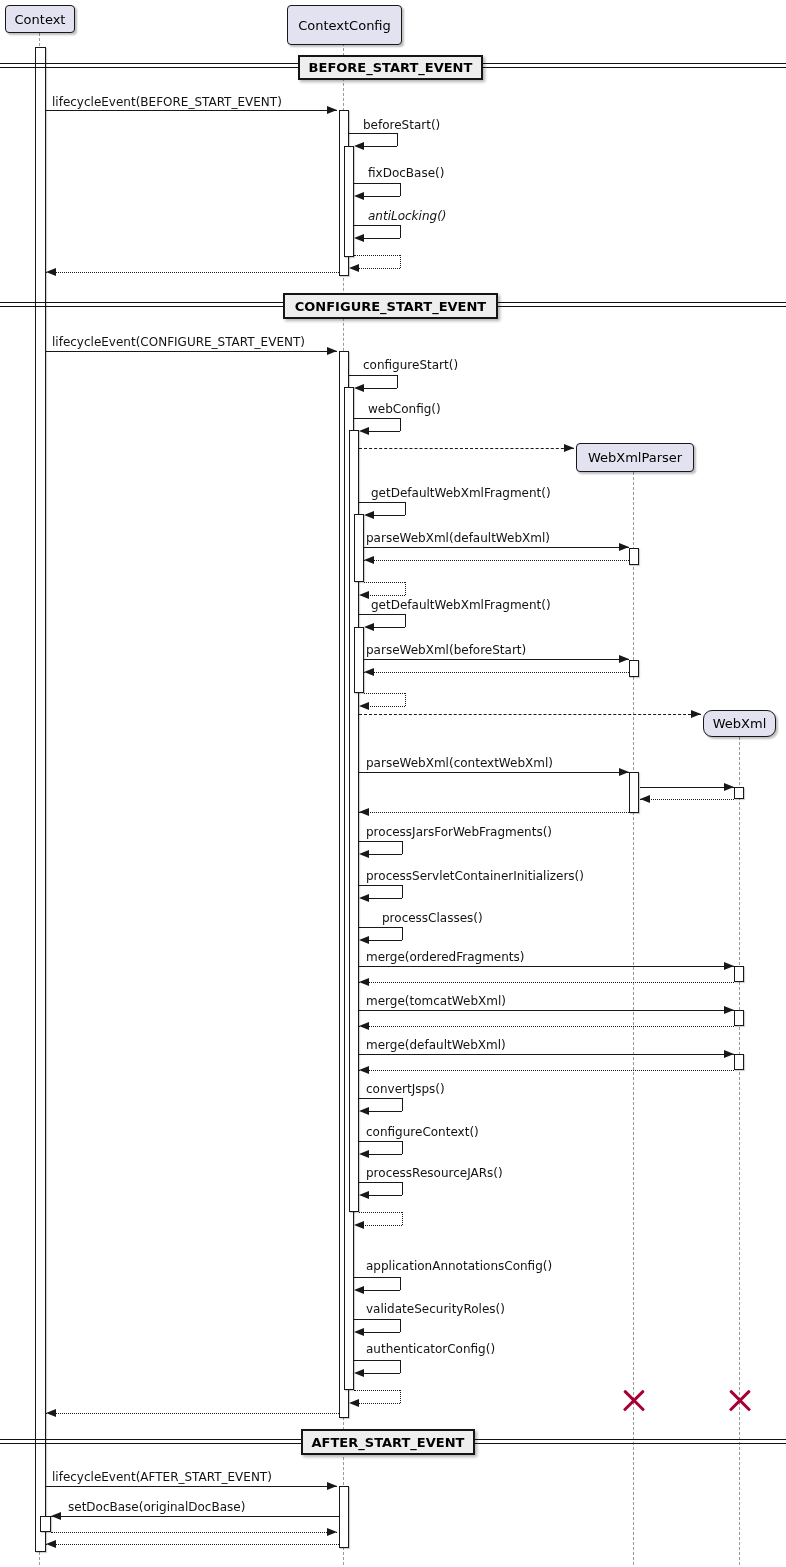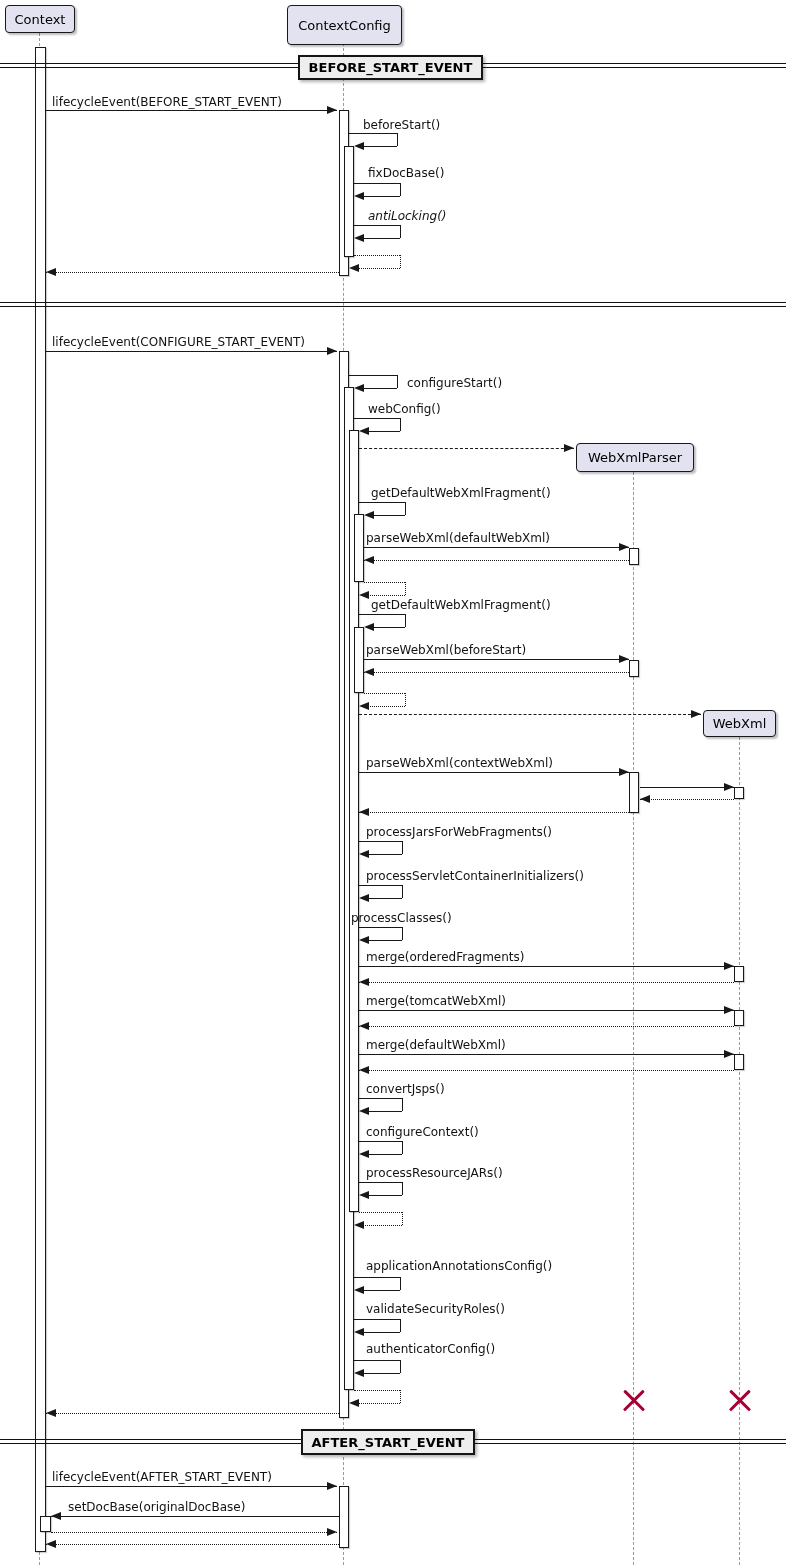--- a/index.html
+++ b/index.html
@@ -79,21 +79,21 @@
     <div class="abs ah-left" style="left: 349px; top: 264px;"></div>
     <div class="abs hl-dotted" style="left: 46px; top: 272px; width: 293px;"></div>
     <div class="abs ah-left" style="left: 46px; top: 268px;"></div>
     <div class="abs hl-solid" style="left: 46px; top: 351px; width: 291px;"></div>
     <div class="abs ah-right" style="left: 327px; top: 347px;"></div>
     <div class="abs msg-label" style="left: 52px; top: 335px;">lifecycleEvent(CONFIGURE_START_EVENT)</div>
     <div class="abs hl-solid" style="left: 349px; top: 375px; width: 48px;"></div>
     <div class="abs vl-solid" style="left: 397px; top: 375px; height: 13px;"></div>
     <div class="abs hl-solid" style="left: 363px; top: 388px; width: 34px;"></div>
     <div class="abs ah-left" style="left: 354px; top: 384px;"></div>
-    <div class="abs msg-label" style="left: 363px; top: 376px; margin-left: 44px;">configureStart()</div>
+    <div class="abs msg-label" style="left: 363px; top: 358px;">configureStart()</div>
     <div class="abs hl-solid" style="left: 354px; top: 418px; width: 46px;"></div>
     <div class="abs vl-solid" style="left: 400px; top: 418px; height: 13px;"></div>
     <div class="abs hl-solid" style="left: 368px; top: 431px; width: 32px;"></div>
     <div class="abs ah-left" style="left: 359px; top: 427px;"></div>
     <div class="abs msg-label" style="left: 368px; top: 402px;">webConfig()</div>
     <div class="abs hl-dashed" style="left: 359px; top: 448px; width: 215px;"></div>
     <div class="abs ah-right" style="left: 564px; top: 444px;"></div>
     <div class="abs hl-solid" style="left: 359px; top: 502px; width: 46px;"></div>
     <div class="abs vl-solid" style="left: 405px; top: 502px; height: 13px;"></div>
     <div class="abs hl-solid" style="left: 373px; top: 515px; width: 32px;"></div>
@@ -140,21 +140,21 @@
     <div class="abs msg-label" style="left: 366px; top: 825px;">processJarsForWebFragments()</div>
     <div class="abs hl-solid" style="left: 359px; top: 885px; width: 43px;"></div>
     <div class="abs vl-solid" style="left: 402px; top: 885px; height: 13px;"></div>
     <div class="abs hl-solid" style="left: 368px; top: 898px; width: 34px;"></div>
     <div class="abs ah-left" style="left: 359px; top: 894px;"></div>
     <div class="abs msg-label" style="left: 366px; top: 869px;">processServletContainerInitializers()</div>
     <div class="abs hl-solid" style="left: 359px; top: 927px; width: 43px;"></div>
     <div class="abs vl-solid" style="left: 402px; top: 927px; height: 13px;"></div>
     <div class="abs hl-solid" style="left: 368px; top: 940px; width: 34px;"></div>
     <div class="abs ah-left" style="left: 359px; top: 936px;"></div>
-    <div class="abs msg-label" style="left: 351px; top: 911px;">processClasses()</div>
+    <div class="abs msg-label" style="left: 382px; top: 911px;">processClasses()</div>
     <div class="abs hl-solid" style="left: 359px; top: 966px; width: 375px;"></div>
     <div class="abs ah-right" style="left: 724px; top: 962px;"></div>
     <div class="abs msg-label" style="left: 366px; top: 950px;">merge(orderedFragments)</div>
     <div class="abs hl-dotted" style="left: 359px; top: 982px; width: 375px;"></div>
     <div class="abs ah-left" style="left: 359px; top: 978px;"></div>
     <div class="abs hl-solid" style="left: 359px; top: 1010px; width: 375px;"></div>
     <div class="abs ah-right" style="left: 724px; top: 1006px;"></div>
     <div class="abs msg-label" style="left: 366px; top: 994px;">merge(tomcatWebXml)</div>
     <div class="abs hl-dotted" style="left: 359px; top: 1026px; width: 375px;"></div>
     <div class="abs ah-left" style="left: 359px; top: 1022px;"></div>
@@ -209,27 +209,28 @@
     <div class="abs hl-solid" style="left: 51px; top: 1516px; width: 288px;"></div>
     <div class="abs ah-left" style="left: 51px; top: 1512px;"></div>
     <div class="abs msg-label" style="left: 68px; top: 1500px; text-align: right;">setDocBase(originalDocBase)</div>
     <div class="abs hl-dotted" style="left: 51px; top: 1532px; width: 286px;"></div>
     <div class="abs ah-right" style="left: 327px; top: 1528px;"></div>
     <div class="abs hl-dotted" style="left: 46px; top: 1544px; width: 293px;"></div>
     <div class="abs ah-left" style="left: 46px; top: 1540px;"></div>
     <div class="abs divline" style="left: 0px; top: 63px; width: 786px;"></div>
     <div class="abs divbox" style="left: 298px; top: 55px; width: 185px; height: 25px;">BEFORE_START_EVENT</div>
     <div class="abs divline" style="left: 0px; top: 302px; width: 786px;"></div>
+    <div class="abs divbox" style="left: 283px; top: 293px; width: 215px; height: 26px;">CONFIGURE_START_EVENT</div>
     <div class="abs divline" style="left: 0px; top: 1439px; width: 786px;"></div>
     <div class="abs divbox" style="left: 301px; top: 1429px; width: 174px; height: 26px;">AFTER_START_EVENT</div>
     <div class="abs xmark" style="left: 622px; top: 1388px;">
       <div class="xline" style="transform: rotate(45deg);"></div>
       <div class="xline" style="transform: rotate(-45deg);"></div>
     </div>
     <div class="abs xmark" style="left: 728px; top: 1388px;">
       <div class="xline" style="transform: rotate(45deg);"></div>
       <div class="xline" style="transform: rotate(-45deg);"></div>
     </div>
     <div class="abs pbox" style="left: 5px; top: 5px; width: 70px; height: 28px;">Context</div>
     <div class="abs pbox" style="left: 287px; top: 5px; width: 115px; height: 40px;">ContextConfig</div>
     <div class="abs pbox" style="left: 576px; top: 443px; width: 118px; height: 29px;">WebXmlParser</div>
-    <div class="abs pbox" style="left: 703px; top: 710px; width: 73px; height: 27px;">WebXml</div>
+    <div class="abs pbox" style="left: 703px; top: 710px; width: 73px; height: 27px; border-radius: 9px;">WebXml</div>
   </div>
 
 </body></html>

